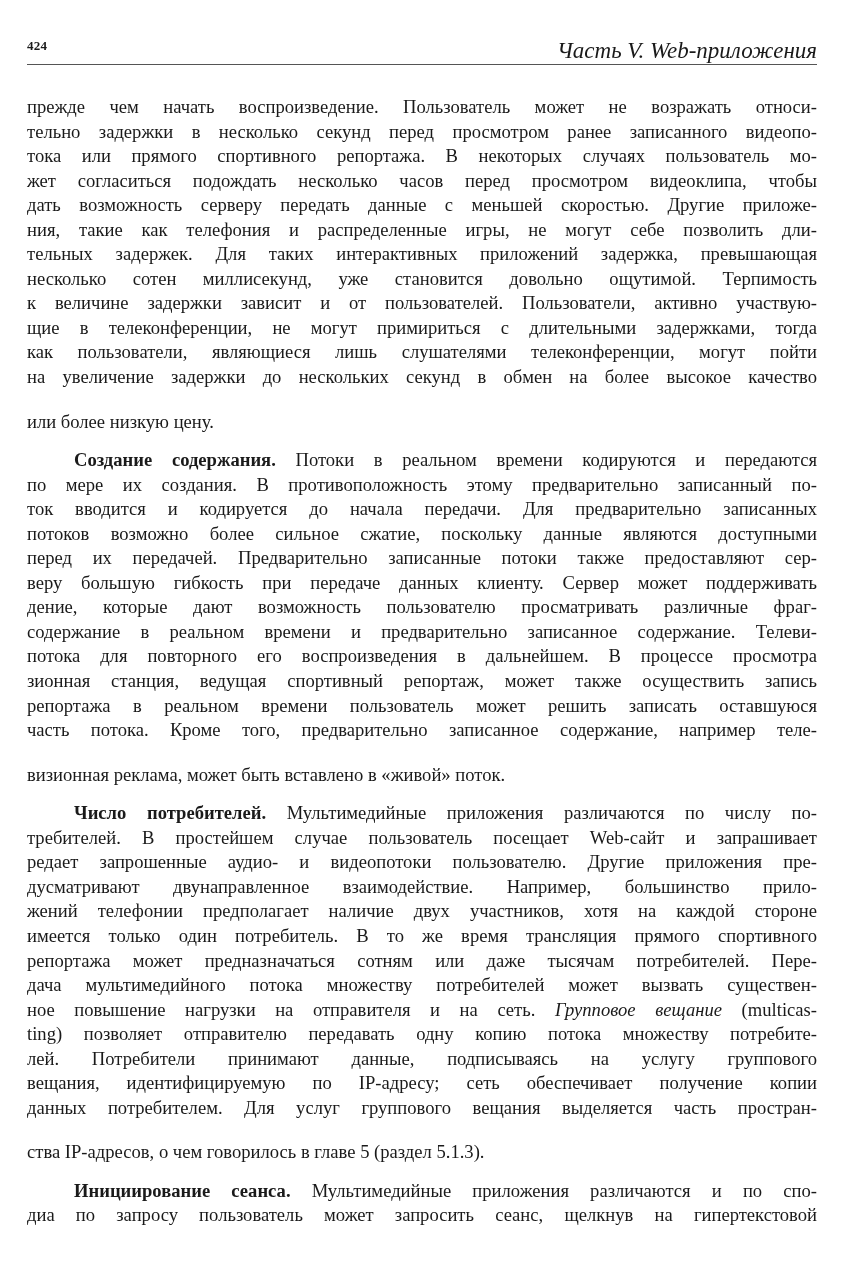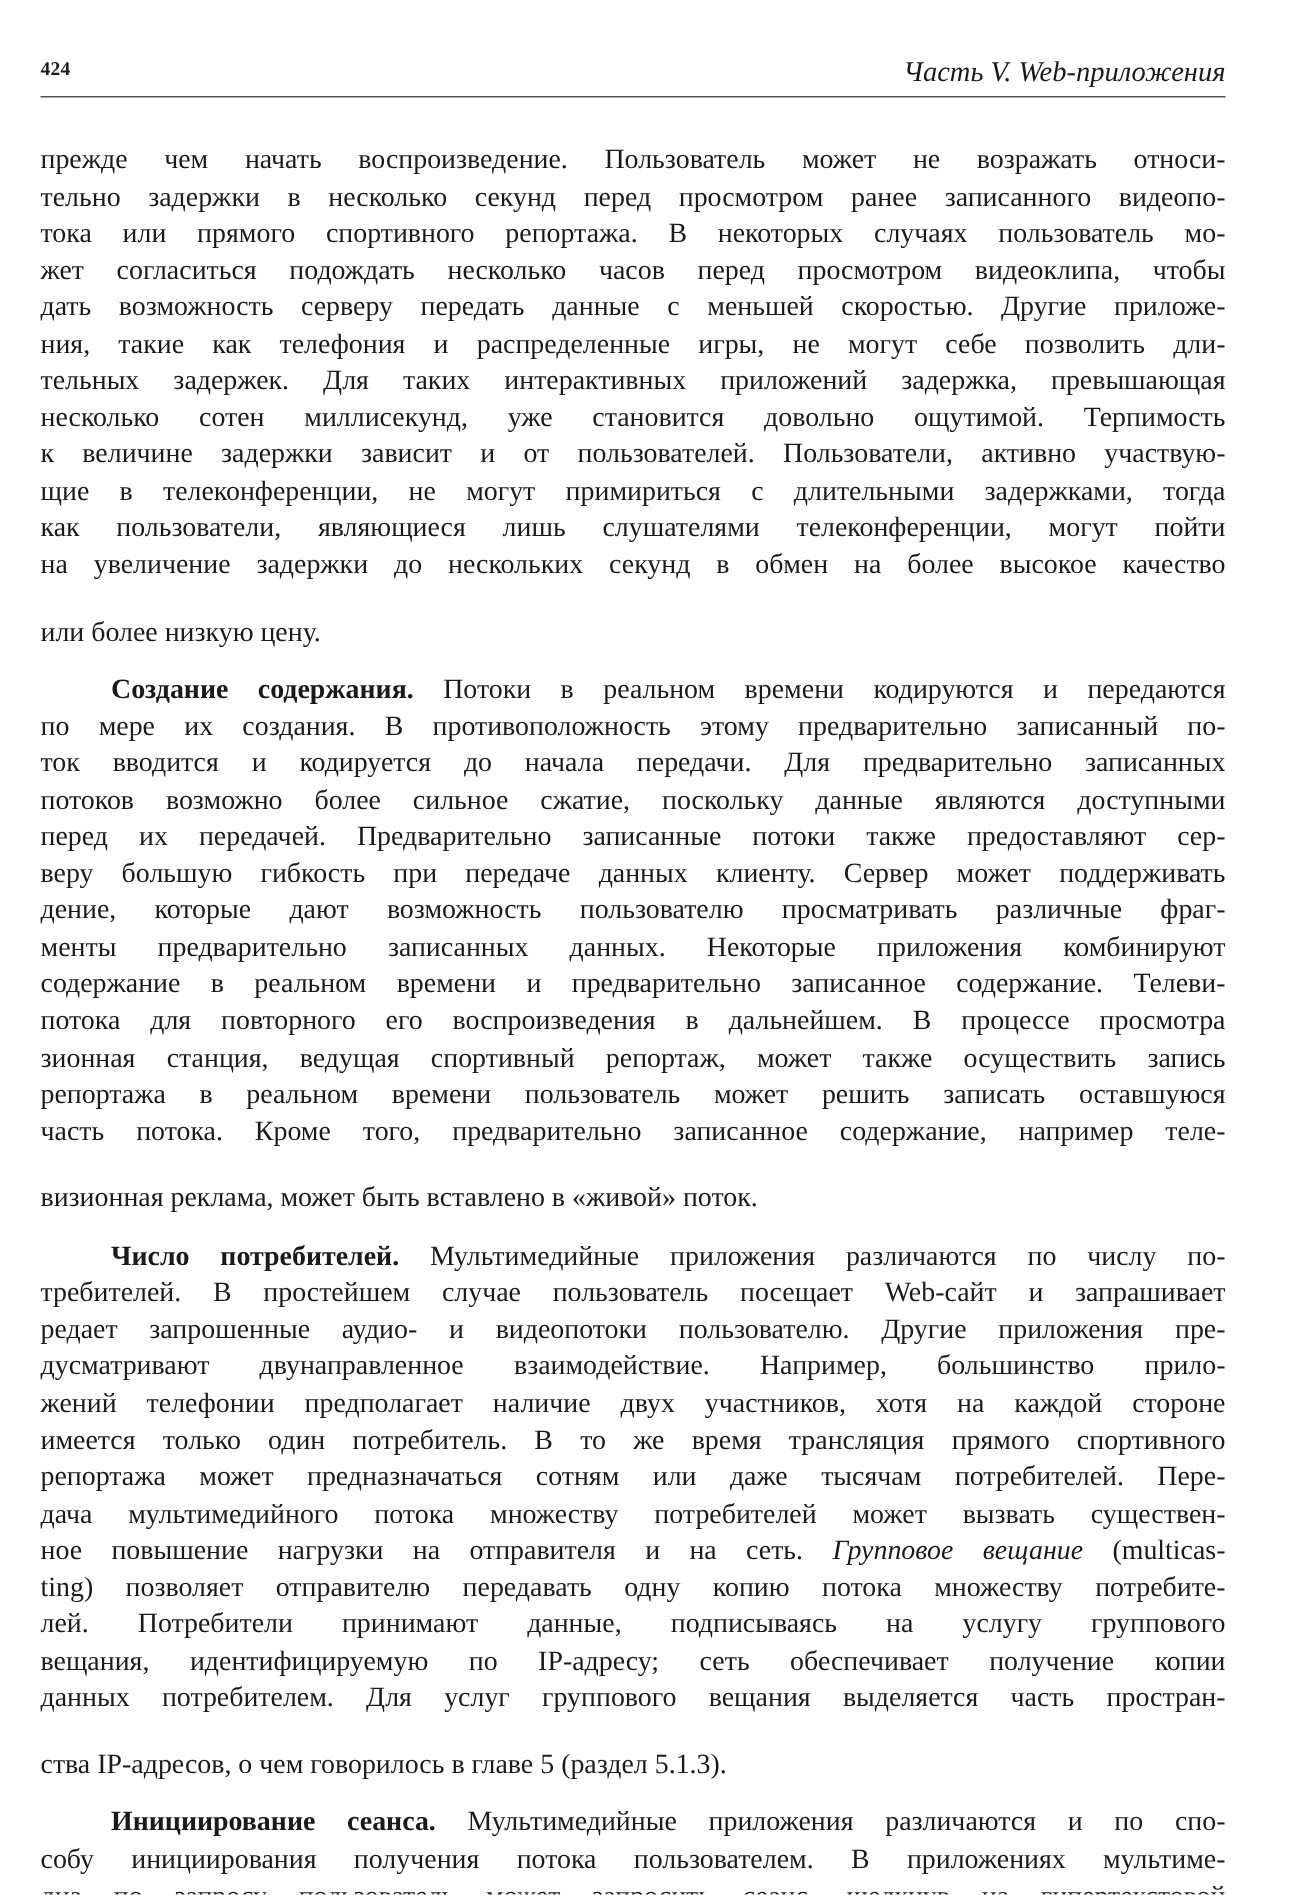--- a/index.html
+++ b/index.html
@@ -3,21 +3,21 @@
 <meta charset="utf-8">
 <style>
   html, body { margin: 0; padding: 0; background: #ffffff; }
   body { width: 861px; height: 1263px; position: relative; overflow: hidden; color: #1a1a1a; }
   .header {
     position: absolute; left: 27px; top: 38px; width: 790px; height: 26px;
     border-bottom: 1.5px solid #555;
     font-family: "Liberation Serif", serif;
   }
   .page-num { position: absolute; left: 0; top: 0; font-size: 13px; font-weight: bold; letter-spacing: 0.2px; }
-  .running-title { position: absolute; right: 0; top: 0; font-size: 19px; font-style: italic; }
+  .running-title { position: absolute; right: 0; top: 0; font-size: 23px; font-style: italic; }
   .body-text {
     position: absolute; left: 27px; top: 95px; width: 790px;
     font-family: "Liberation Serif", serif; font-size: 18.6px;
   }
   .para { margin: 0 0 14px 0; }
   .line {
     display: block; height: 24.55px; line-height: 24.55px;
     text-align: justify; text-align-last: justify; white-space: nowrap; overflow: visible;
   }
   .line.last { text-align-last: left; margin-top: 20px; }
@@ -52,21 +52,20 @@
   </div>
 
   <div class="para">
     <span class="line indent"><span class="b">Создание содержания.</span><span> Потоки в реальном времени кодируются и передаются</span></span>
     <span class="line">по мере их создания. В противоположность этому предварительно записанный по-</span>
     <span class="line">ток вводится и кодируется до начала передачи. Для предварительно записанных</span>
     <span class="line">потоков возможно более сильное сжатие, поскольку данные являются доступными</span>
     <span class="line">перед их передачей. Предварительно записанные потоки также предоставляют сер-</span>
     <span class="line">веру большую гибкость при передаче данных клиенту. Сервер может поддерживать</span>
     <span class="line">дение, которые дают возможность пользователю просматривать различные фраг-</span>
-    <span class="line">менты предварительно записанных данных. Некоторые приложения комбинируют</span>
     <span class="line">содержание в реальном времени и предварительно записанное содержание. Телеви-</span>
     <span class="line">потока для повторного его воспроизведения в дальнейшем. В процессе просмотра</span>
     <span class="line">зионная станция, ведущая спортивный репортаж, может также осуществить запись</span>
     <span class="line">репортажа в реальном времени пользователь может решить записать оставшуюся</span>
     <span class="line">часть потока. Кроме того, предварительно записанное содержание, например теле-</span>
     <span class="line last">визионная реклама, может быть вставлено в «живой» поток.</span>
   </div>
 
   <div class="para">
     <span class="line indent"><span class="b">Число потребителей.</span><span> Мультимедийные приложения различаются по числу по-</span></span>
@@ -80,18 +79,17 @@
     <span class="line"><span>ное повышение нагрузки на отправителя и на сеть. </span><span class="i">Групповое вещание</span><span> (multicas-</span></span>
     <span class="line">ting) позволяет отправителю передавать одну копию потока множеству потребите-</span>
     <span class="line">лей. Потребители принимают данные, подписываясь на услугу группового</span>
     <span class="line">вещания, идентифицируемую по IP-адресу; сеть обеспечивает получение копии</span>
     <span class="line">данных потребителем. Для услуг группового вещания выделяется часть простран-</span>
     <span class="line last">ства IP-адресов, о чем говорилось в главе 5 (раздел 5.1.3).</span>
   </div>
 
   <div class="para">
     <span class="line indent"><span class="b">Инициирование сеанса.</span><span> Мультимедийные приложения различаются и по спо-</span></span>
-    <span class="line">собу инициирования получения потока пользователем. В приложениях мультиме-</span>
     <span class="line">диа по запросу пользователь может запросить сеанс, щелкнув на гипертекстовой</span>
 
   </div>
 
 </div>
 
 </body></html>

